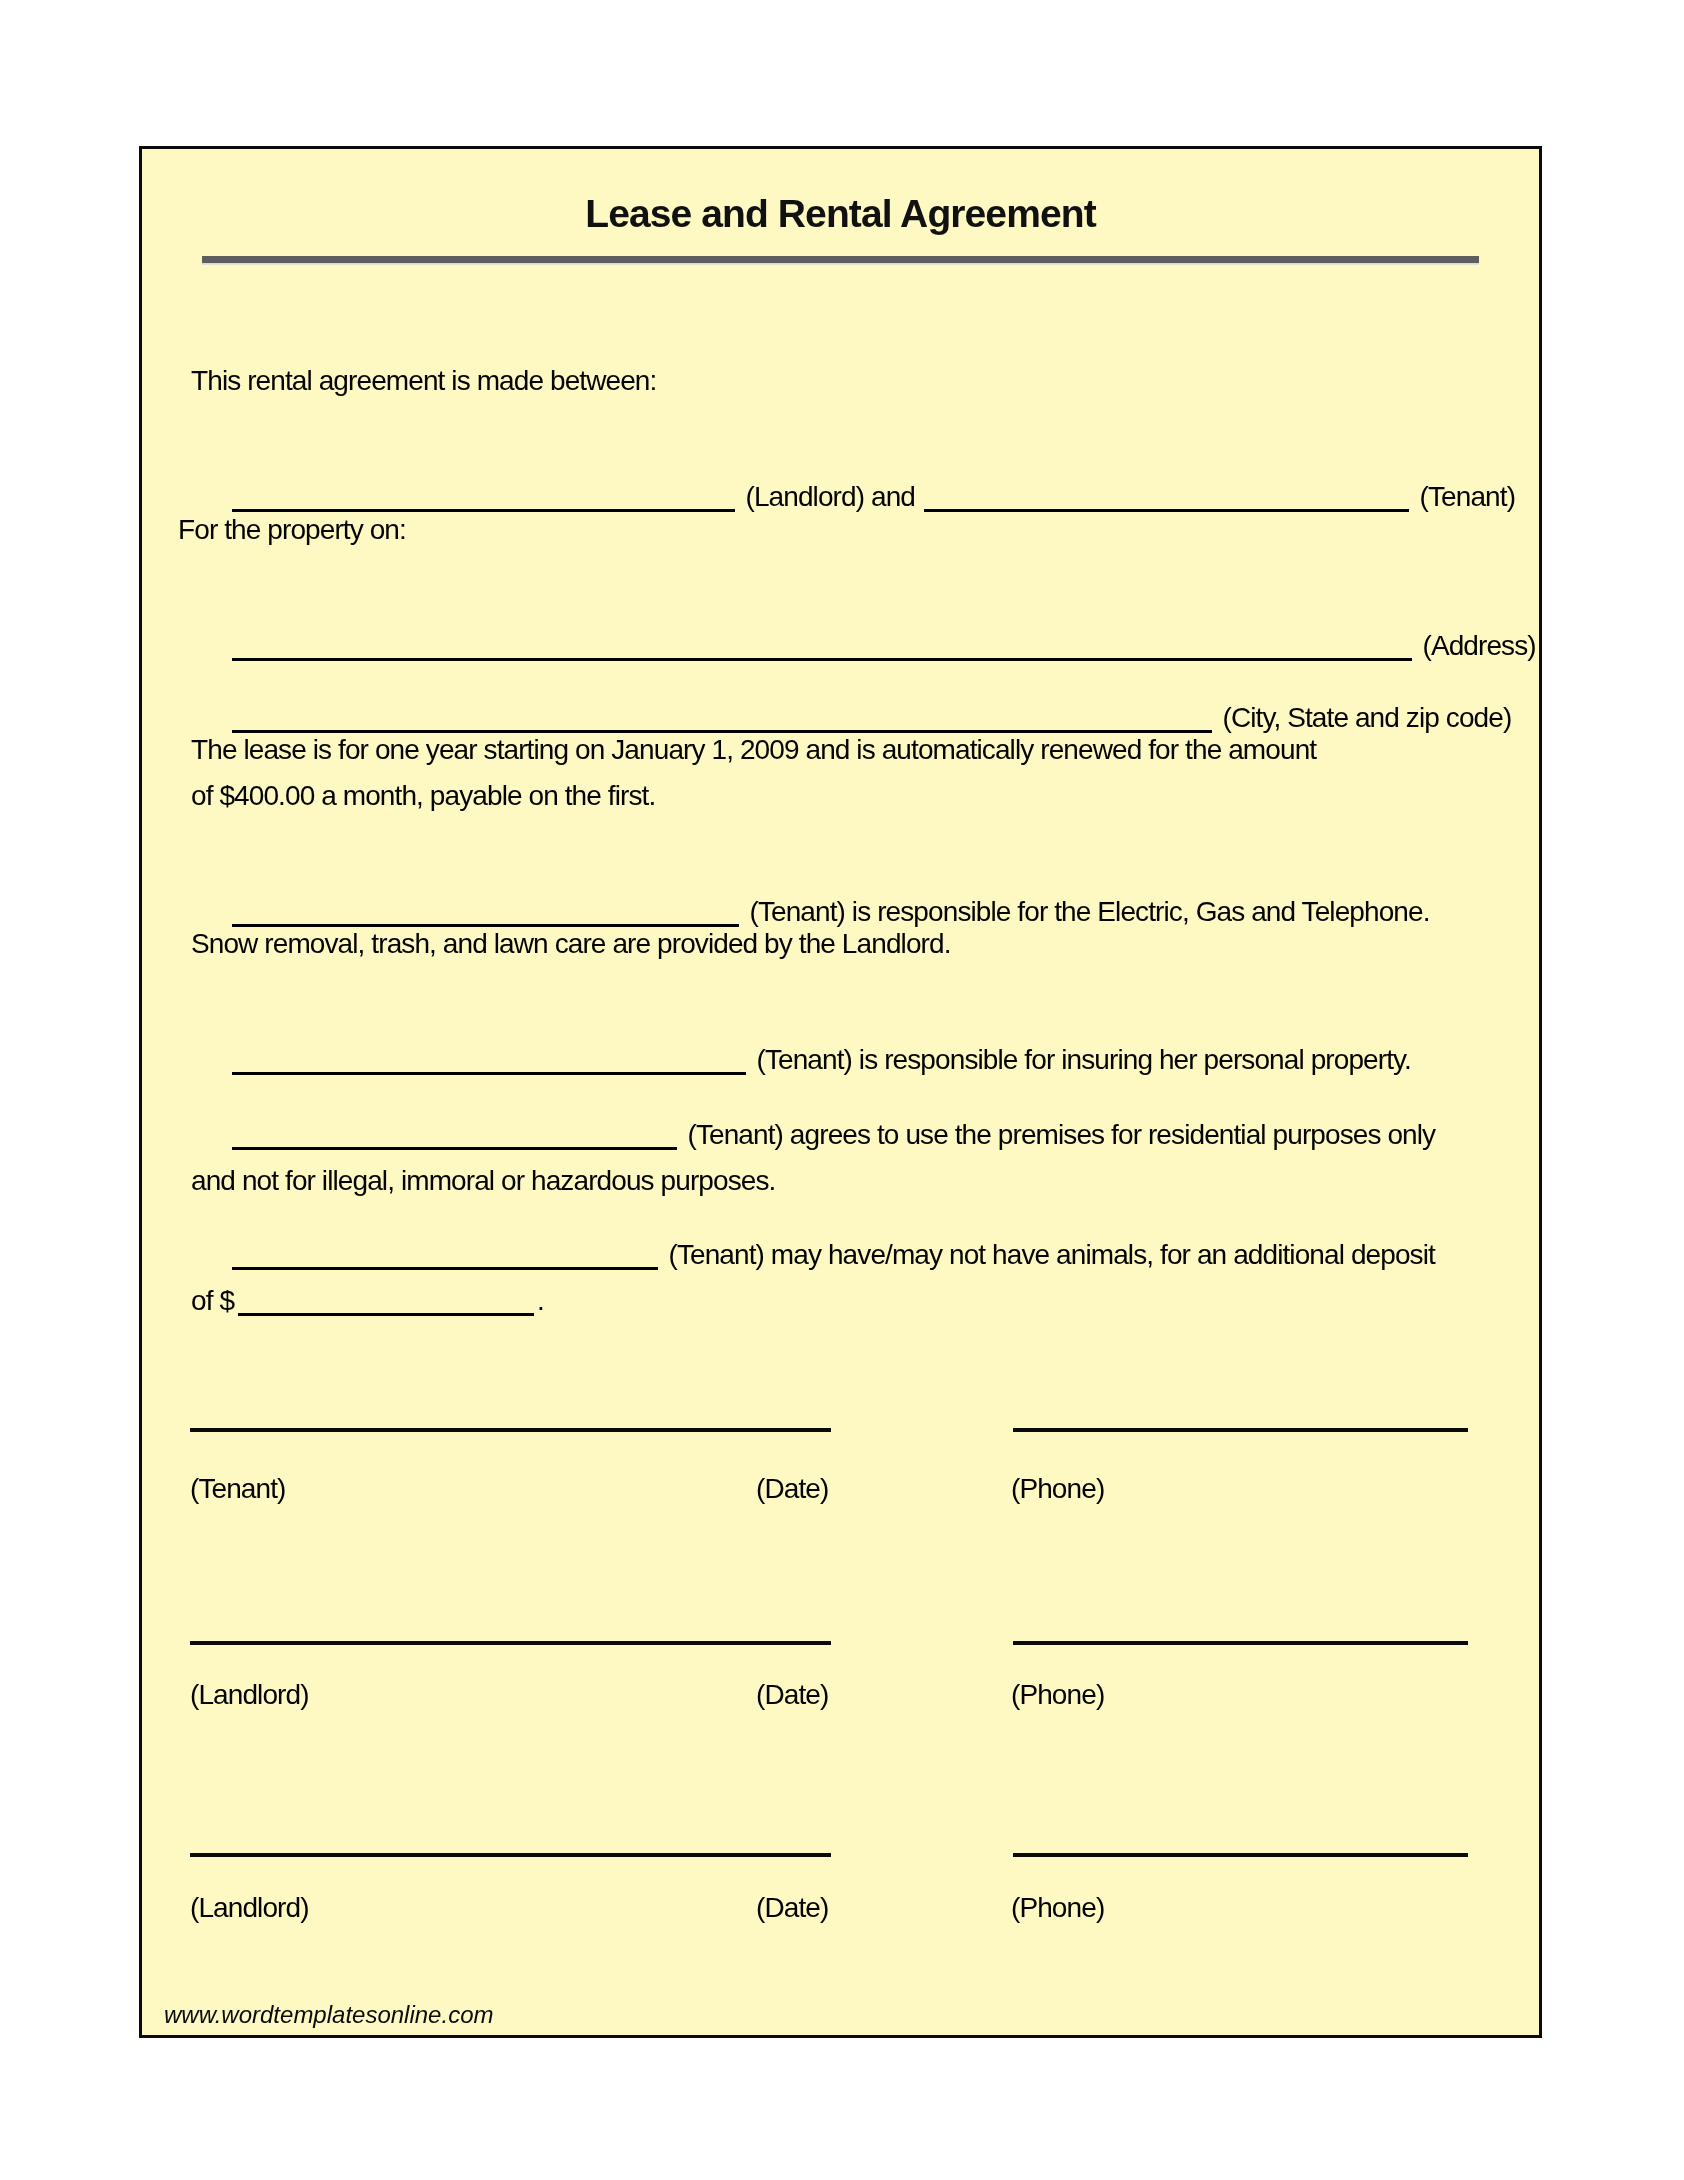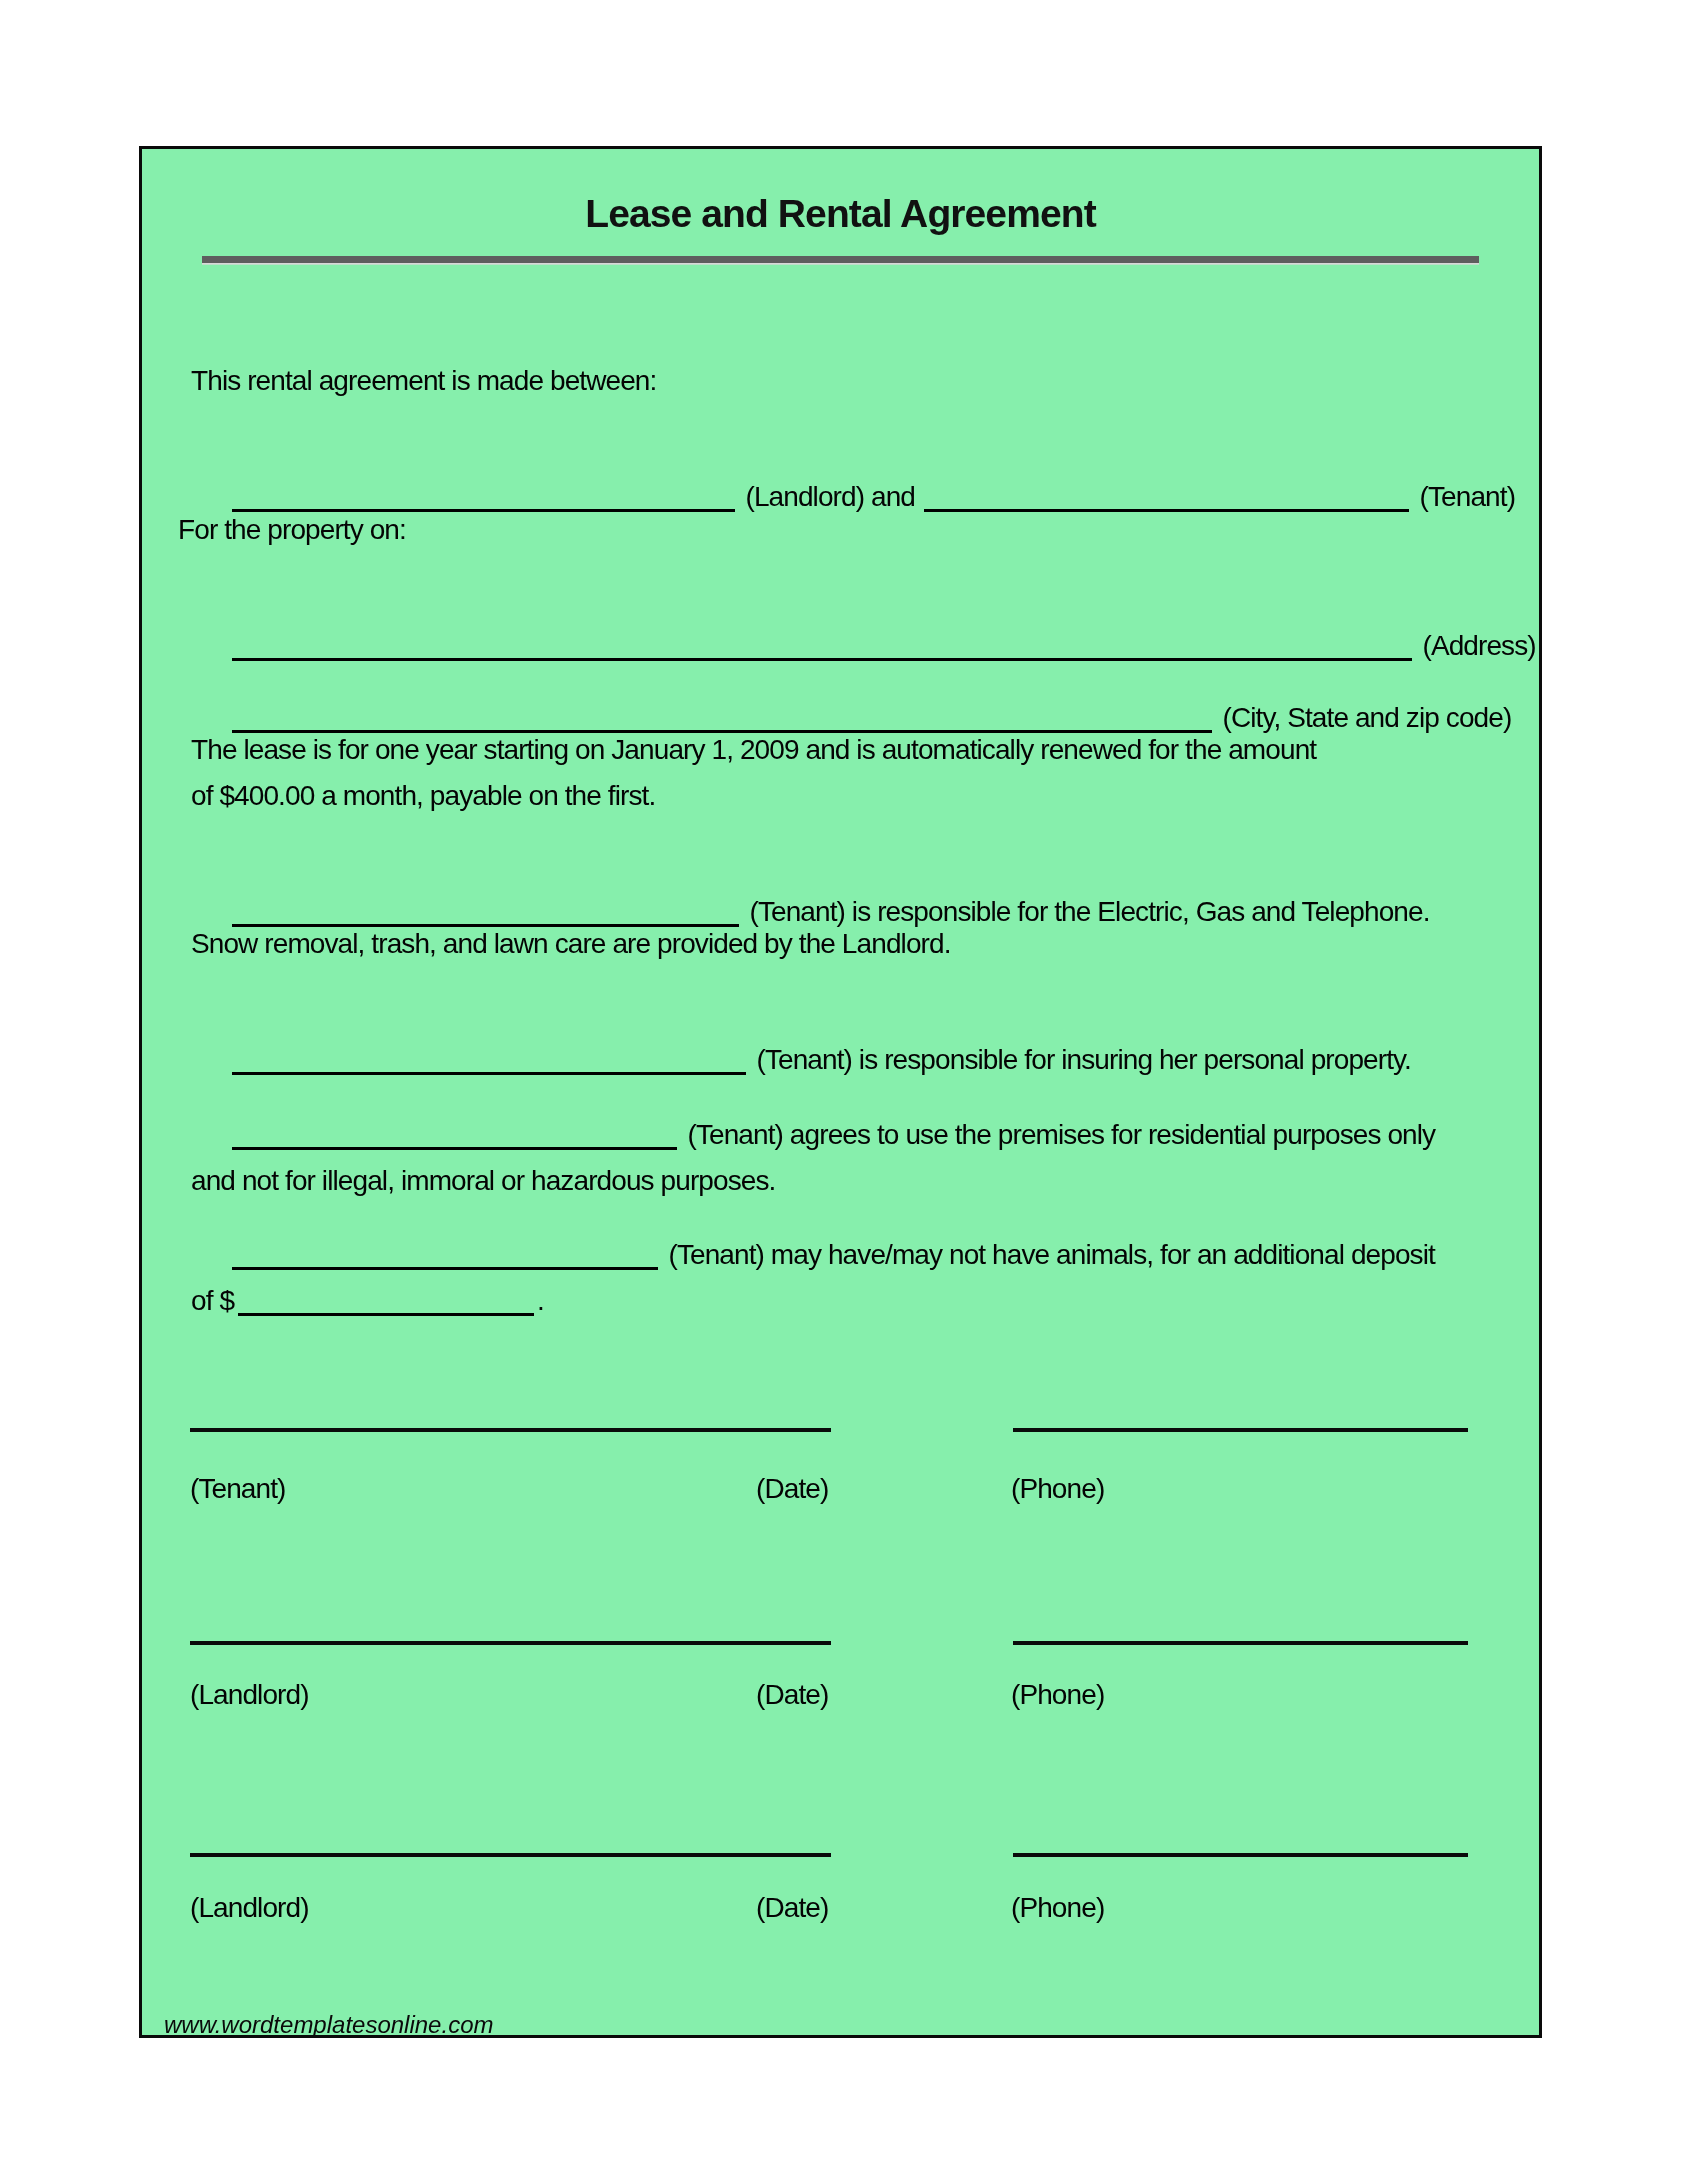--- a/index.html
+++ b/index.html
@@ -10,21 +10,21 @@
     background:#ffffff;
     font-family:"Liberation Sans","DejaVu Sans",sans-serif;
     color:#000;
   }
   .page{
     position:absolute;
     left:139px; top:146px;
     width:1403px; height:1892px;
     box-sizing:border-box;
     border:3.4px solid #0a0a0a;
-    background:#86efac;
+    background:#fef9c3;
   }
   .doc-title{
     position:absolute;
     left:0; right:0;
     top:44px;
     text-align:center;
     font-size:39px;
     line-height:41px;
     font-weight:bold;
     letter-spacing:-0.9px;
@@ -58,21 +58,20 @@
     height:0;
     border-top:4.3px solid #0a0a0a;
   }
   .footer-url{
     position:absolute;
     left:22px; top:1850px;
     font-style:italic;
     font-size:24px;
     line-height:31px;
     color:#0a0a0a;
-    margin-top:10px;
   }
 </style>
 </head>
 <body>
 
 <div class="canvas">
   <div class="page">
 
     <div class="doc-title">Lease and Rental Agreement</div>
     <div class="title-rule"></div>

